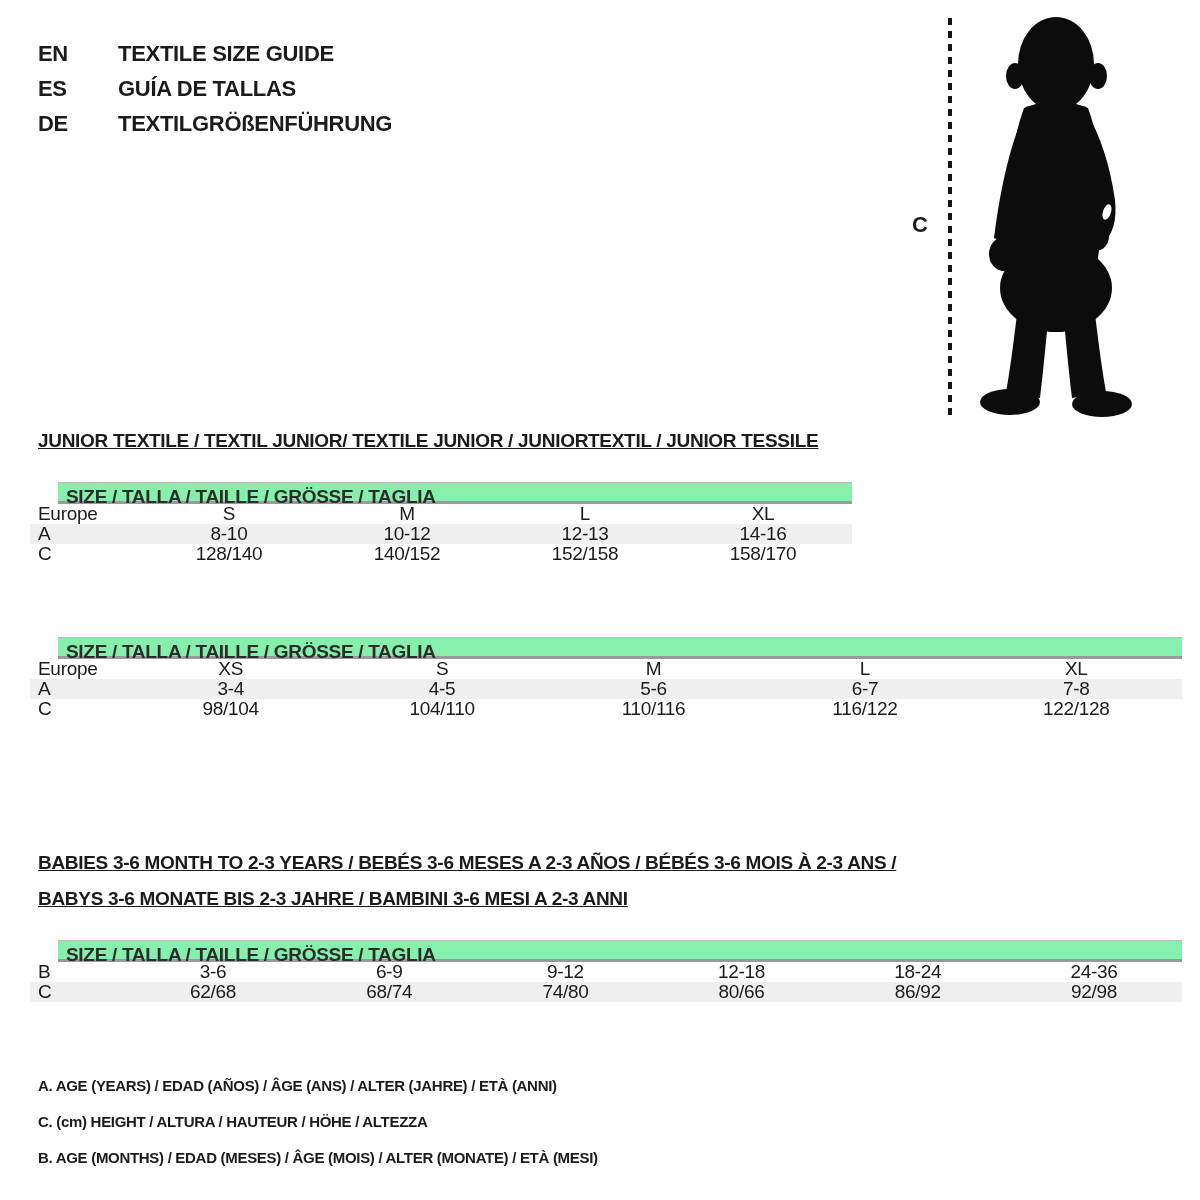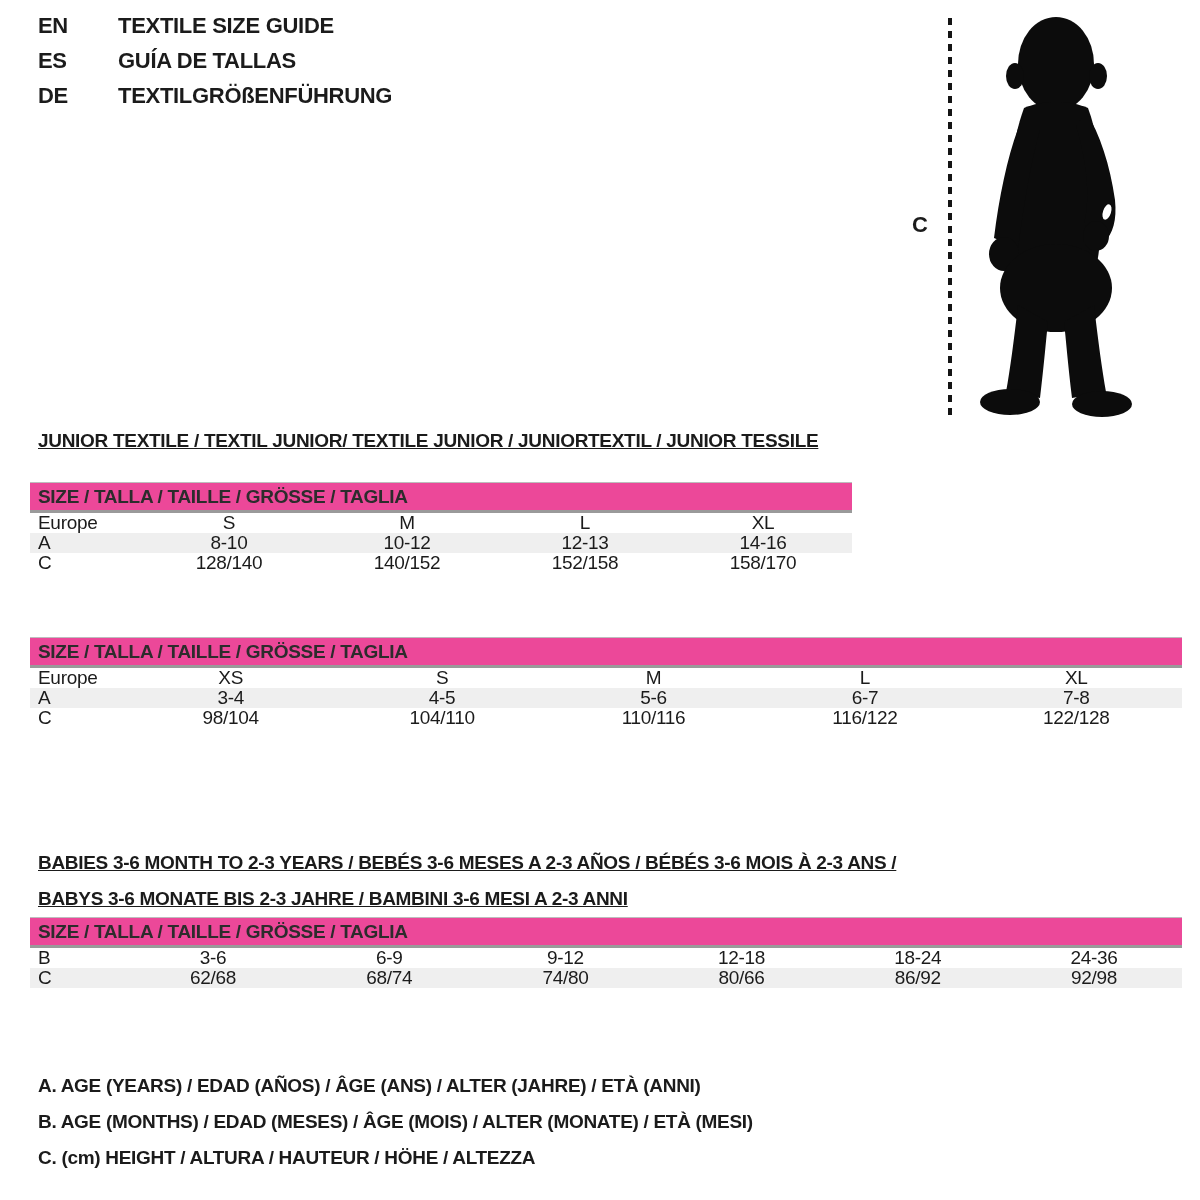--- a/index.html
+++ b/index.html
@@ -5,60 +5,61 @@
   * { margin:0; padding:0; box-sizing:border-box; }
   html,body { background:#ffffff; }
   body {
     width:1200px; height:1200px; position:relative; overflow:hidden;
     font-family:"Liberation Sans", sans-serif;
     color:#1b1b1b;
     -webkit-font-smoothing:antialiased;
   }
 
   
-  .lang-block { position:absolute; left:38px; top:8px; }
+  .lang-block { position:absolute; left:38px; top:36px; }
   .lang-row { display:flex; line-height:35px; font-size:22px; font-weight:700; letter-spacing:-0.3px; white-space:nowrap; }
   .lang-code { width:80px; }
 
   
   .figure { position:absolute; left:900px; top:0; width:300px; height:430px; }
   .dash-line {
     position:absolute; left:48px; top:18px; width:4px; height:398px;
     background:repeating-linear-gradient(to bottom, #141414 0 7px, transparent 7px 13px);
   }
   .measure-label { position:absolute; left:12px; top:212px; font-size:22px; font-weight:700; }
   .silhouette { position:absolute; left:58px; top:10px; }
 
   
   .section { position:absolute; left:30px; }
   .section-junior   { top:429px; width:822px; }
   .section-children { top:637px; width:1152px; }
   .section-babies   { top:845px; width:1152px; }
 
   .sec-heading { font-size:19px; font-weight:700; letter-spacing:-0.3px; line-height:24px; margin-bottom:29px; white-space:nowrap; padding-left:8px; }
-  .section-babies .sec-heading { line-height:36px; margin-bottom:0; }
+  .section-babies .sec-heading { line-height:36px; margin-bottom:23px; }
   .heading-line { white-space:nowrap;text-decoration:underline; }
   .sub { font-size:12px; vertical-align:-5px; }
 
   .size-bar {
-    background:#ec4899; border-top:1px solid #bdbdbd; border-bottom:3px solid #9a9a9a;
-    height:31px; line-height:27px; padding-left:8px;
+    background:#86efac; border-top:1px solid #bdbdbd; border-bottom:3px solid #9a9a9a;
+    height:22px; line-height:27px; padding-left:8px;
     font-size:19px; font-weight:700; letter-spacing:-0.3px; color:#2c2c2c;
     white-space:nowrap;
+    margin-left:28px;
   }
   .trow { display:flex; height:20px; align-items:center; font-size:19px; font-weight:400; letter-spacing:-0.3px; }
   .trow.shaded { background:#efefef; }
   .tlabel { padding-left:8px; flex:0 0 auto; }
   .section-junior .tlabel { width:110px; }
   .section-children .tlabel, .section-babies .tlabel { width:95px; }
   .tcell { flex:1 1 0; text-align:center; }
 
   
   .footnotes { position:absolute; left:38px; top:1068px; }
-  .footnote-line { line-height:36px; font-size:19px; font-weight:700; letter-spacing:-0.3px; white-space:nowrap; }
+  .footnote-line { line-height:36px; font-size:15px; font-weight:700; letter-spacing:-0.3px; white-space:nowrap; }
 </style>
 </head>
 <body>
 
 <div class="lang-block">
     <div class="lang-row">
       <span class="lang-code">EN</span>
       <span class="lang-title">TEXTILE SIZE GUIDE</span>
     </div>
     <div class="lang-row">
@@ -176,15 +177,15 @@
       <span class="tcell">68/74</span>
       <span class="tcell">74/80</span>
       <span class="tcell">80/66</span>
       <span class="tcell">86/92</span>
       <span class="tcell">92/98</span>
     </div>
   </div>
 
 <div class="footnotes">
     <div class="footnote-line">A. AGE (YEARS) / EDAD (AÑOS) / ÂGE (ANS) / ALTER (JAHRE) / ETÀ (ANNI)</div>
+    <div class="footnote-line">C. (cm) HEIGHT / ALTURA / HAUTEUR / HÖHE / ALTEZZA</div>
     <div class="footnote-line">B. AGE (MONTHS) / EDAD (MESES) / ÂGE (MOIS) / ALTER (MONATE) / ETÀ (MESI)</div>
-    <div class="footnote-line">C. (cm) HEIGHT / ALTURA / HAUTEUR / HÖHE / ALTEZZA</div>
   </div>
 
 </body></html>

